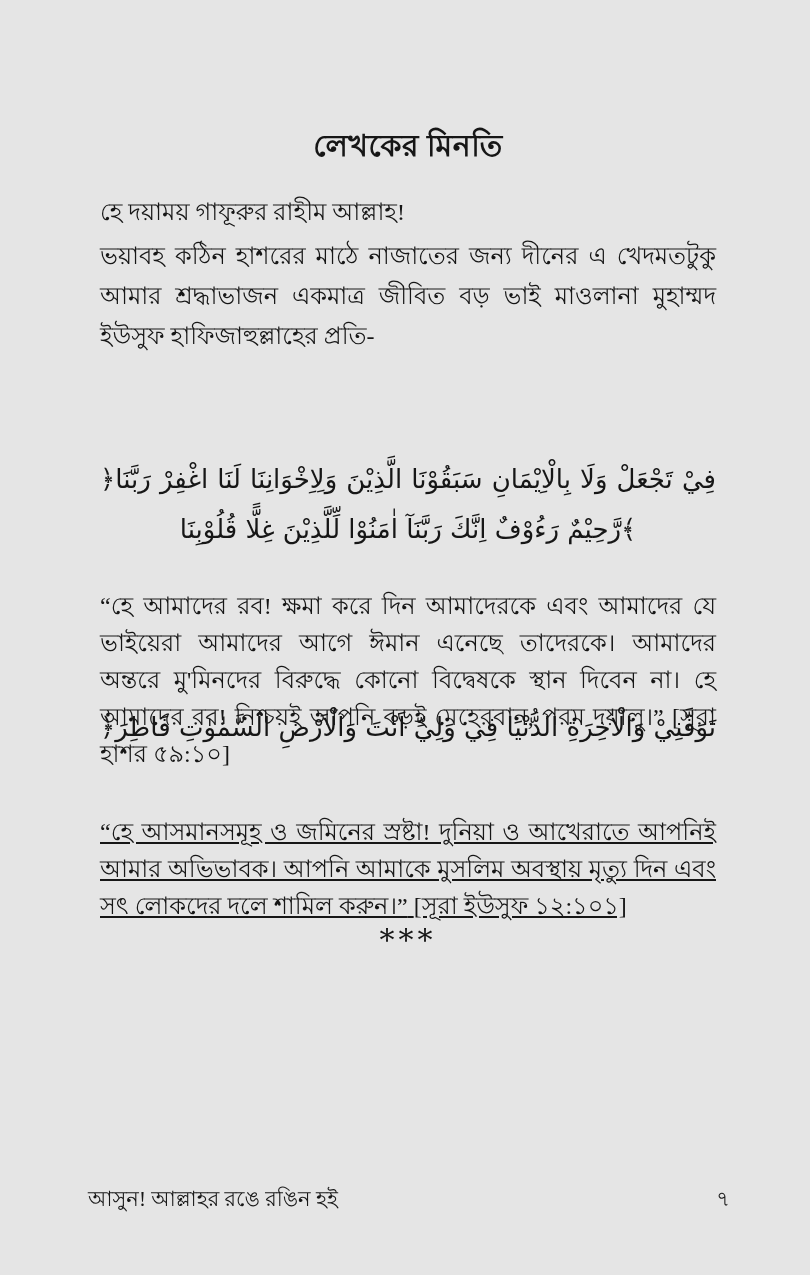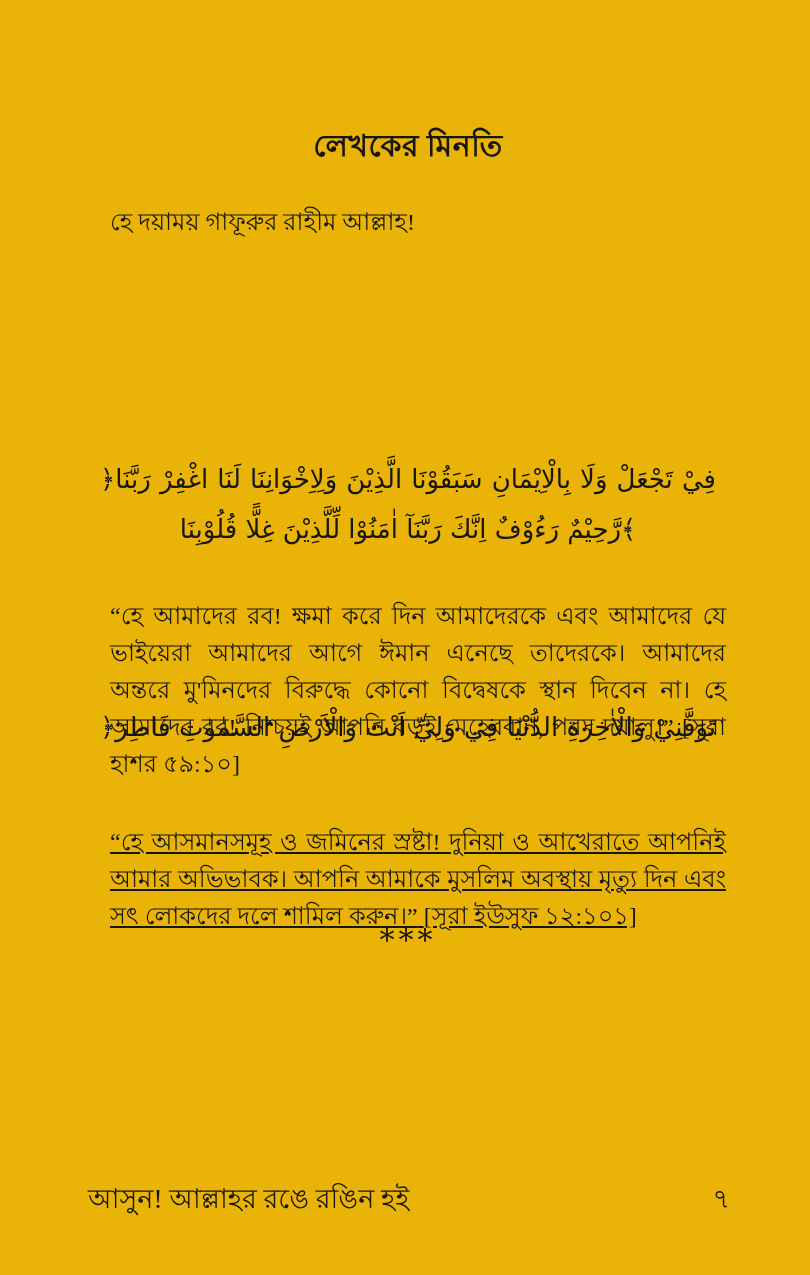--- a/index.html
+++ b/index.html
@@ -8,38 +8,38 @@
     width: 810px;
     height: 1275px;
     background: #ffffff;
     font-family: "Liberation Serif", "DejaVu Serif", serif;
     color: #161616;
   }
   .page {
     position: relative;
     width: 810px;
     height: 1275px;
-    background: #eab308;
+    background: #e5e5e5;
     overflow: hidden;
   }
   .block {
     position: absolute;
     left: 100px;
     width: 616px;
   }
   .title {
     top: 122px;
     margin: 0;
     font-size: 30px;
     font-weight: 700;
     text-align: center;
     letter-spacing: 0.5px;
   }
   .bn {
-    margin: 10px;
+    margin: 0;
     font-size: 24px;
     line-height: 40px;
     color: #161616;
   }
   .just {
     text-align: justify;
     text-align-last: left;
   }
   .pos-p1 { top: 192px; }
   .pos-p2 { top: 236px; }
@@ -71,33 +71,34 @@
     font-family: "DejaVu Serif", serif;
   }
   .footer {
     position: absolute;
     top: 1184px;
     left: 88px;
     width: 642px;
     display: flex;
     justify-content: space-between;
     align-items: baseline;
-    font-size: 27px;
+    font-size: 21px;
     line-height: 30px;
   }
 </style>
 </head>
 <body>
 
 <div class="page">
 
   <h1 class="block title">লেখকের মিনতি</h1>
 
   <p class="block bn pos-p1">হে দয়াময় গাফূরুর রাহীম আল্লাহ!</p>
 
+  <p class="block bn just pos-p2">ভয়াবহ কঠিন হাশরের মাঠে নাজাতের জন্য দীনের এ খেদমতটুকু আমার শ্রদ্ধাভাজন একমাত্র জীবিত বড় ভাই মাওলানা মুহাম্মদ ইউসুফ হাফিজাহুল্লাহের প্রতি-</p>
 
 
 
   <div class="block pos-ar1">
     <div class="ar-line full">﴿رَبَّنَا‎ اغْفِرْ‎ لَنَا‎ وَلِاِخْوَانِنَا‎ الَّذِيْنَ‎ سَبَقُوْنَا‎ بِالْاِيْمَانِ‎ وَلَا‎ تَجْعَلْ‎ فِيْ</div>
     <div class="ar-line">قُلُوْبِنَا‎ غِلًّا‎ لِّلَّذِيْنَ‎ اٰمَنُوْا‎ رَبَّنَآ‎ اِنَّكَ‎ رَءُوْفٌ‎ رَّحِيْمٌ﴾</div>
   </div>
 
   <p class="block bn just pos-q1"><span>“হে আমাদের রব! ক্ষমা করে দিন আমাদেরকে এবং আমাদের যে ভাইয়েরা আমাদের আগে ঈমান এনেছে তাদেরকে। আমাদের অন্তরে মু'মিনদের বিরুদ্ধে কোনো বিদ্বেষকে স্থান দিবেন না। হে আমাদের রব! নিশ্চয়ই আপনি বড়ই মেহেরবান, পরম দয়ালু।”</span> <span>[সূরা হাশর ৫৯:১০]</span></p>
 

